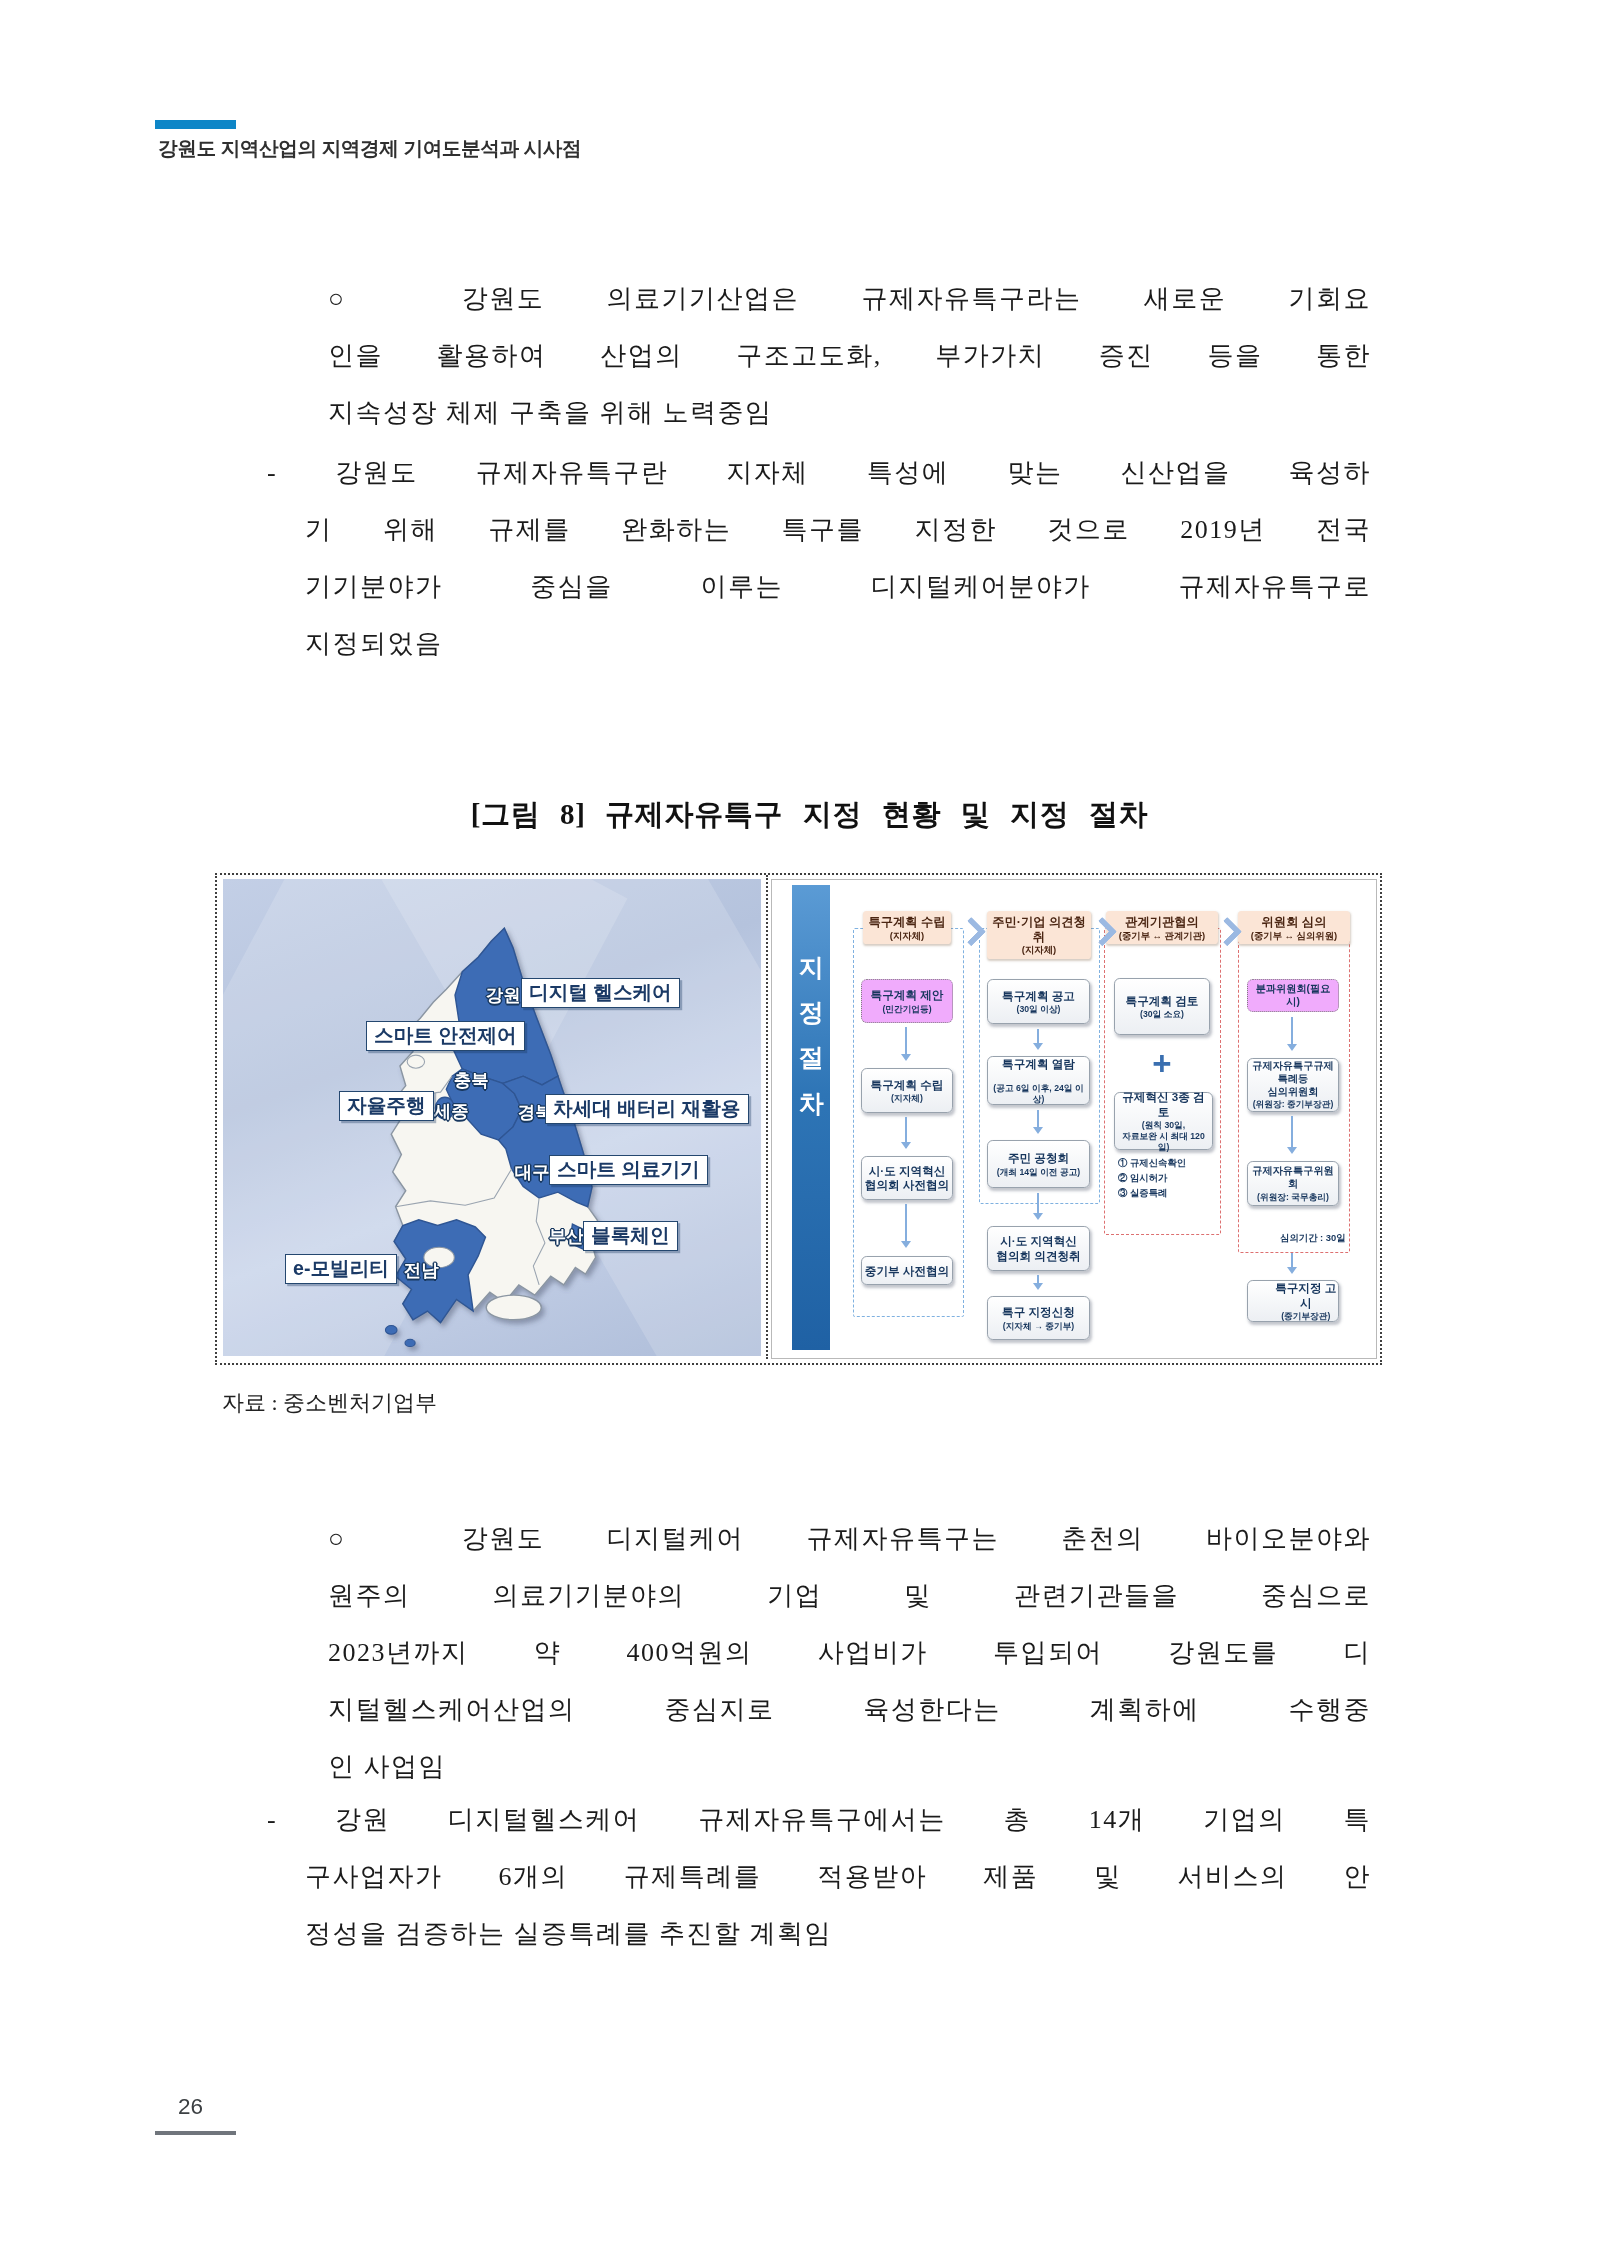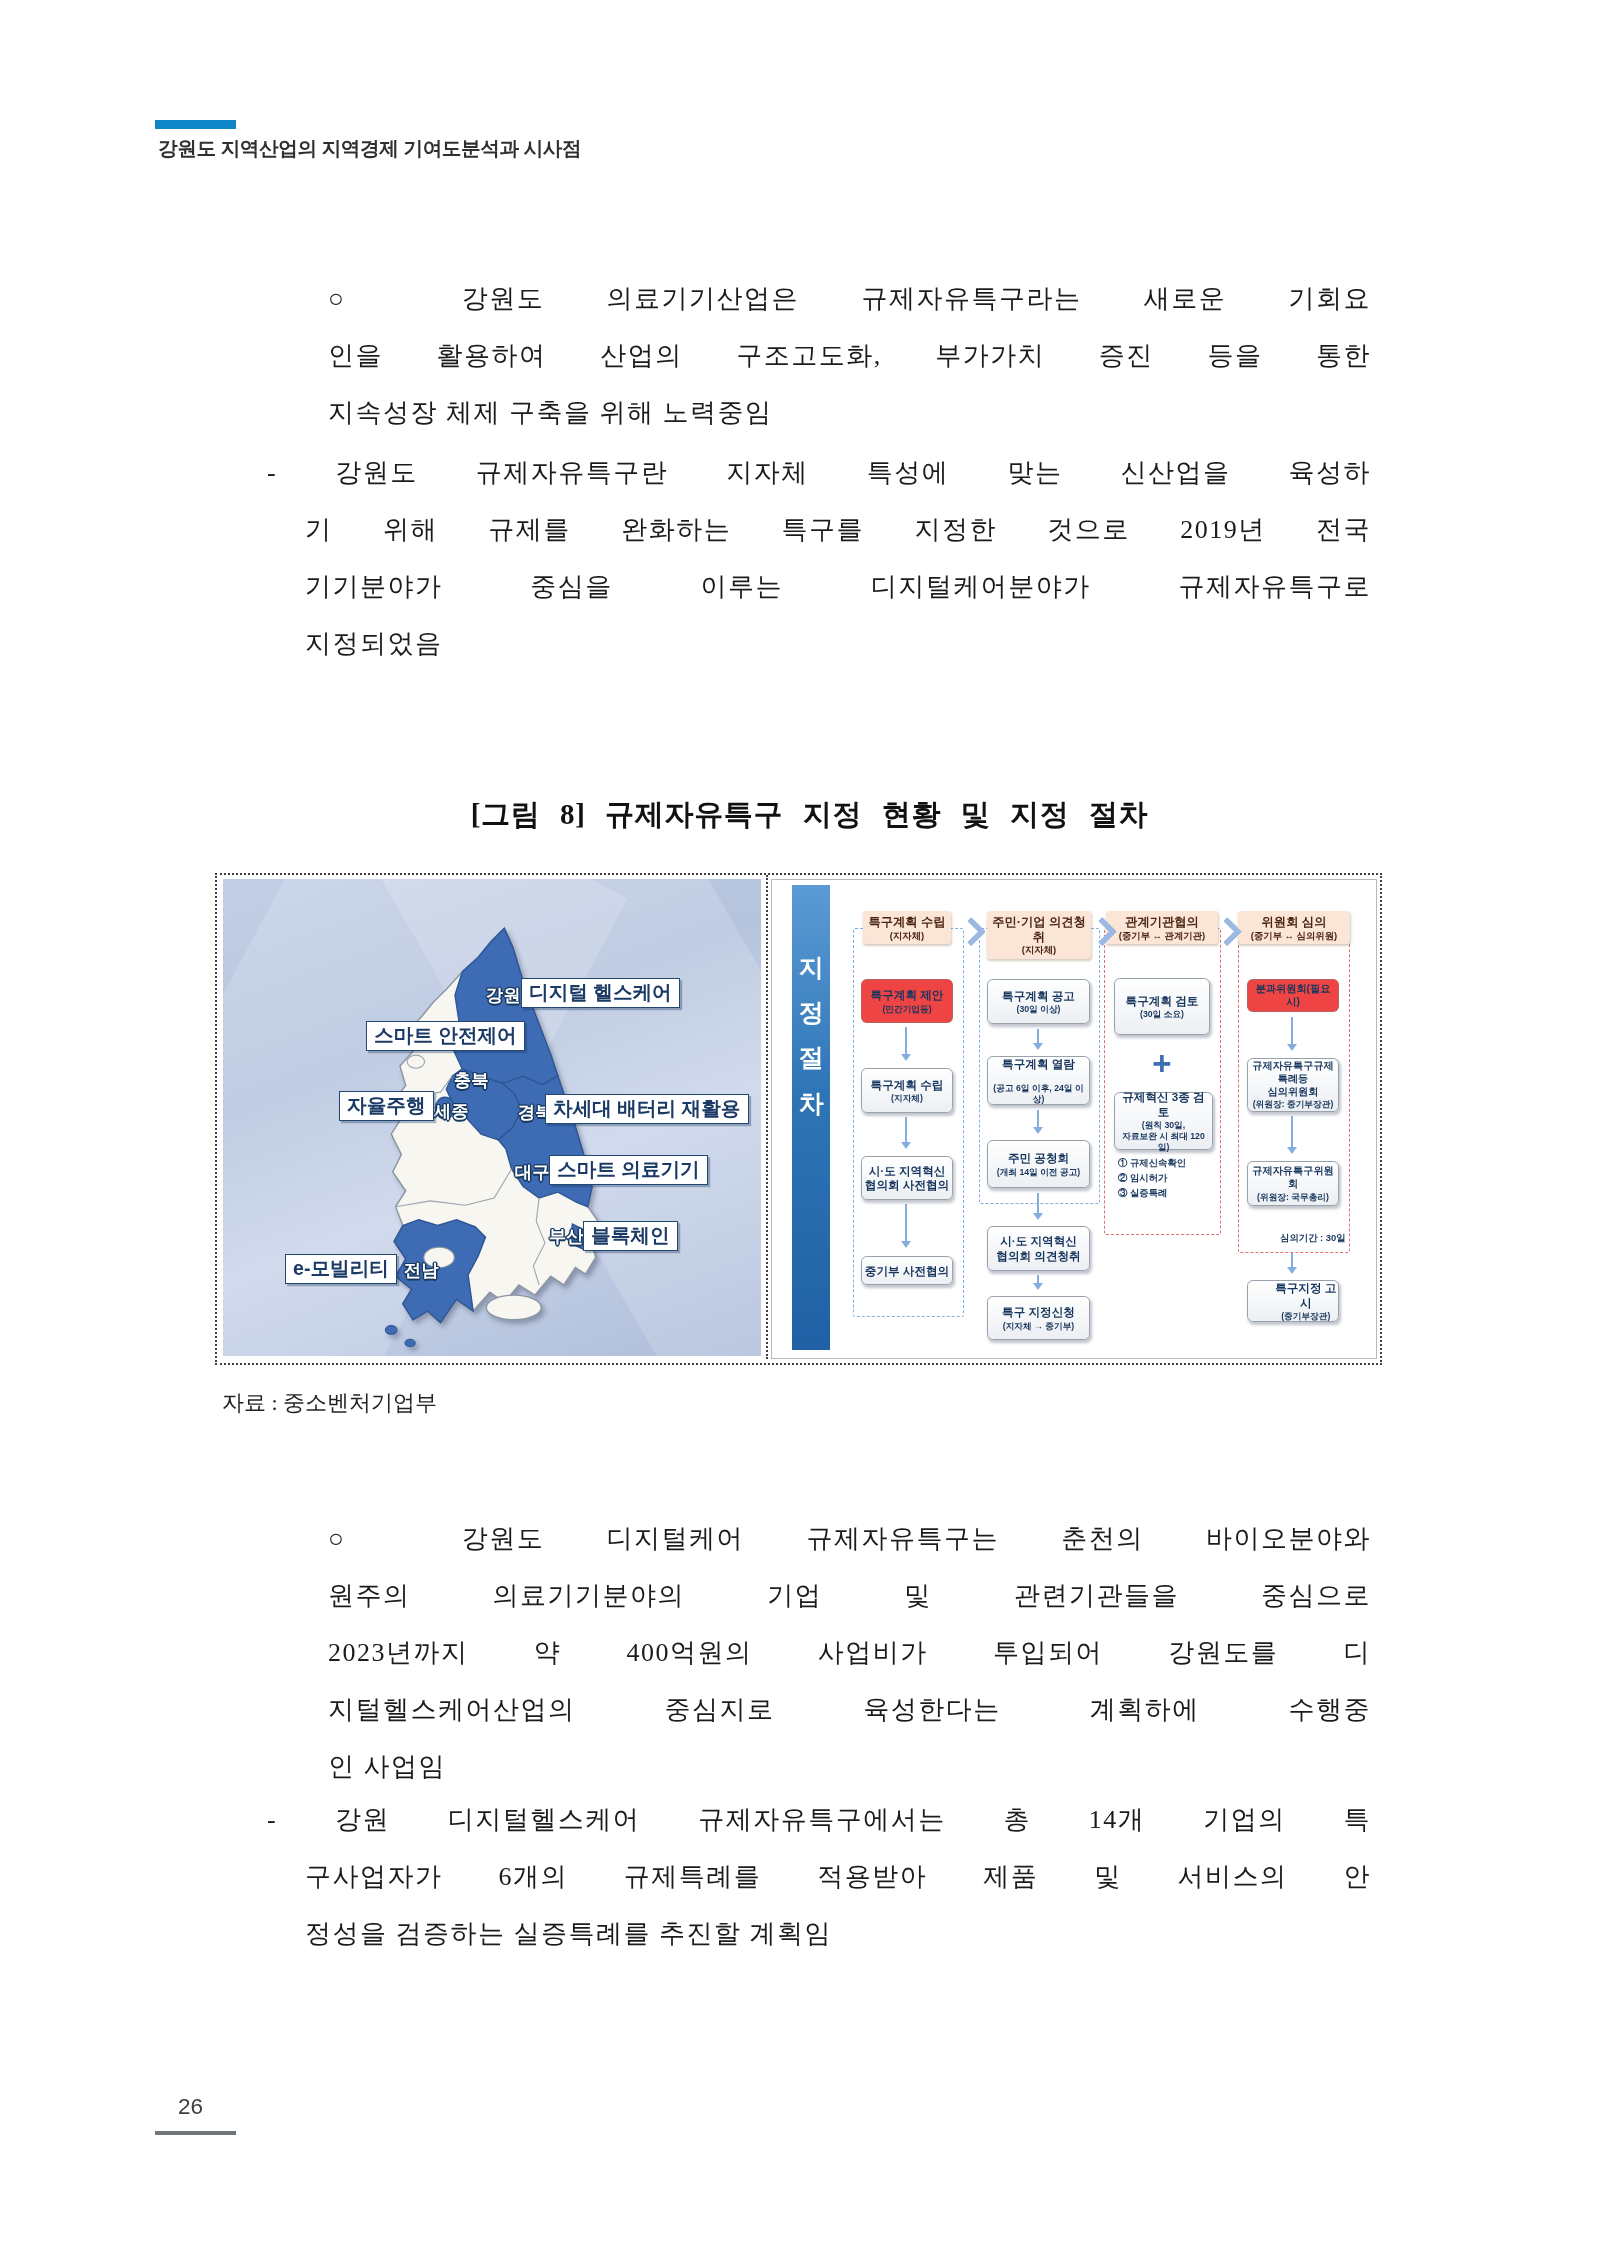--- a/index.html
+++ b/index.html
@@ -57,21 +57,21 @@
   .fhead{position:absolute;background:#fbe5d6;border-radius:3.6px;text-align:center;
          padding:3.6px 1.5px 2.9px 1.5px;box-shadow:0.7px 1.5px 2.2px rgba(120,90,60,0.3);box-sizing:border-box;}
   .fhead .t{font-size:12.3px;font-weight:bold;color:#4a2512;line-height:1.2;}
   .fhead .s{font-size:9.4px;font-weight:bold;color:#4a2512;line-height:1.25;}
   .fbox{position:absolute;background:linear-gradient(180deg,#ffffff 0%,#eceff3 100%);
         border:0.7px solid #98a2ad;border-radius:5.8px;box-shadow:1.5px 2.2px 2.9px rgba(80,90,110,0.35);
         color:#17365d;text-align:center;display:flex;flex-direction:column;justify-content:center;
         padding:2.2px 1.5px;box-sizing:border-box;}
   .fbox .t{font-weight:bold;font-size:11.6px;line-height:1.25;white-space:pre-line;}
   .fbox .s{font-weight:bold;font-size:8.7px;line-height:1.25;white-space:pre-line;margin-top:0.7px;}
-  .fbox.dotted{border:1.5px dotted #808080;background:#ef4444;box-shadow:none;}
+  .fbox.dotted{border:1.5px dotted #808080;background:#f0abfc;box-shadow:none;}
   .chev{position:absolute;width:14.5px;height:14.5px;border-top:6.5px solid #9bb9e2;
         border-right:6.5px solid #9bb9e2;transform:rotate(45deg);border-radius:1.5px;}
   .varrow{position:absolute;width:0;border-left:2.2px solid #85aede;}
   .varrow:after{content:"";position:absolute;left:-5.8px;bottom:-6.5px;
                 border:5.1px solid transparent;border-top:7.3px solid #85aede;}
   .plus{position:absolute;text-align:center;font-size:33px;font-weight:bold;color:#3a6fb0;line-height:1;}
   .checks{position:absolute;font-size:9.4px;font-weight:bold;color:#17365d;white-space:pre-line;
           line-height:1.55;text-align:left;}
   .fnote{position:absolute;font-size:9.4px;font-weight:bold;color:#17365d;white-space:nowrap;}
 

